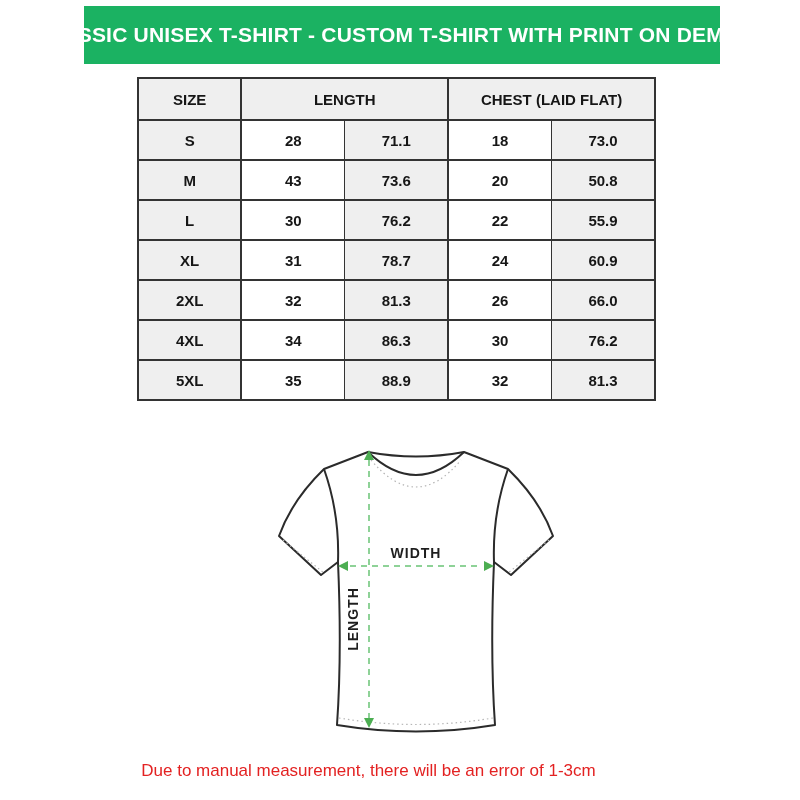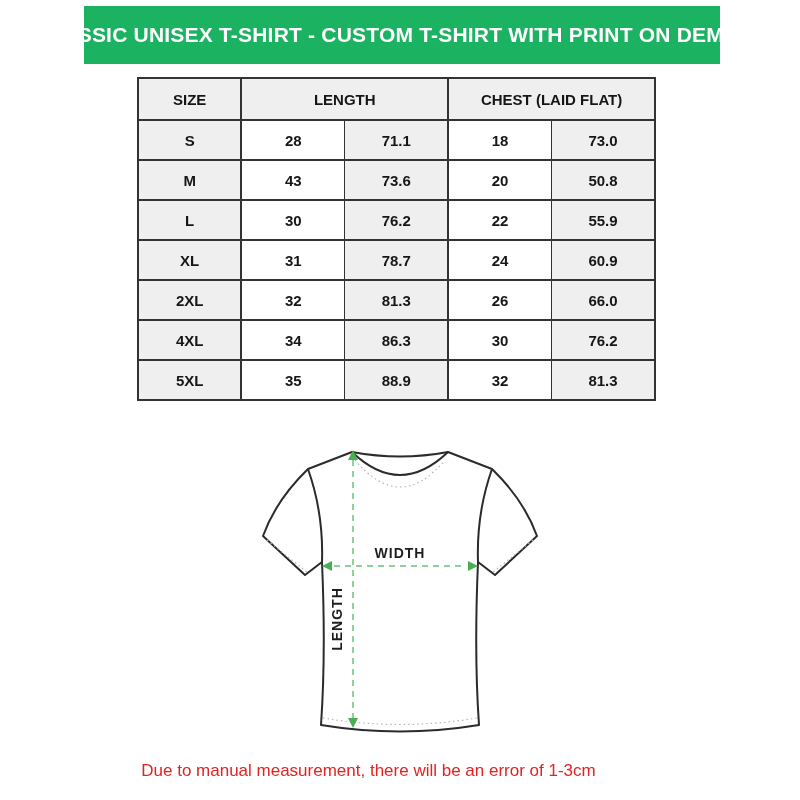--- a/index.html
+++ b/index.html
@@ -20,21 +20,21 @@
     position:absolute;left:93px;top:77px;width:519px;height:324px;
     border-collapse:collapse;table-layout:fixed;text-align:center;
     color:#161616;font-size:15px;font-weight:bold;margin-left:44px;
   }
   .size-table th,.size-table td{border:2px solid var(--border-dark);padding:0;}
   .size-table th{background:var(--cell-gray);height:40px;font-size:15px;}
   .size-table td{height:35px;background:#ffffff;}
   .size-table td.c-size{background:var(--cell-gray);}
   .size-table td.c-cm{background:var(--cell-gray);border-left-width:1px;}
   .size-table td.c-in{border-right-width:1px;}
-  .diagram{position:absolute;left:250px;top:438px;width:300px;height:312px;}
+  .diagram{position:absolute;left:266px;top:438px;width:300px;height:312px;}
   .footer-note{
     position:absolute;left:0;top:761px;width:737px;text-align:center;
     color:var(--note-red);font-weight:normal;font-size:17px;
   }
   svg text{font-family:"Liberation Sans", sans-serif;}
 </style>
 </head>
 <body style="--banner-green: #1bb262; --arrow-dash: #8ed297; --arrow-head: #4cae52; --note-red: #e32222; --cell-gray: #efefef; --border-dark: #333333;">
 
 <div class="banner">

